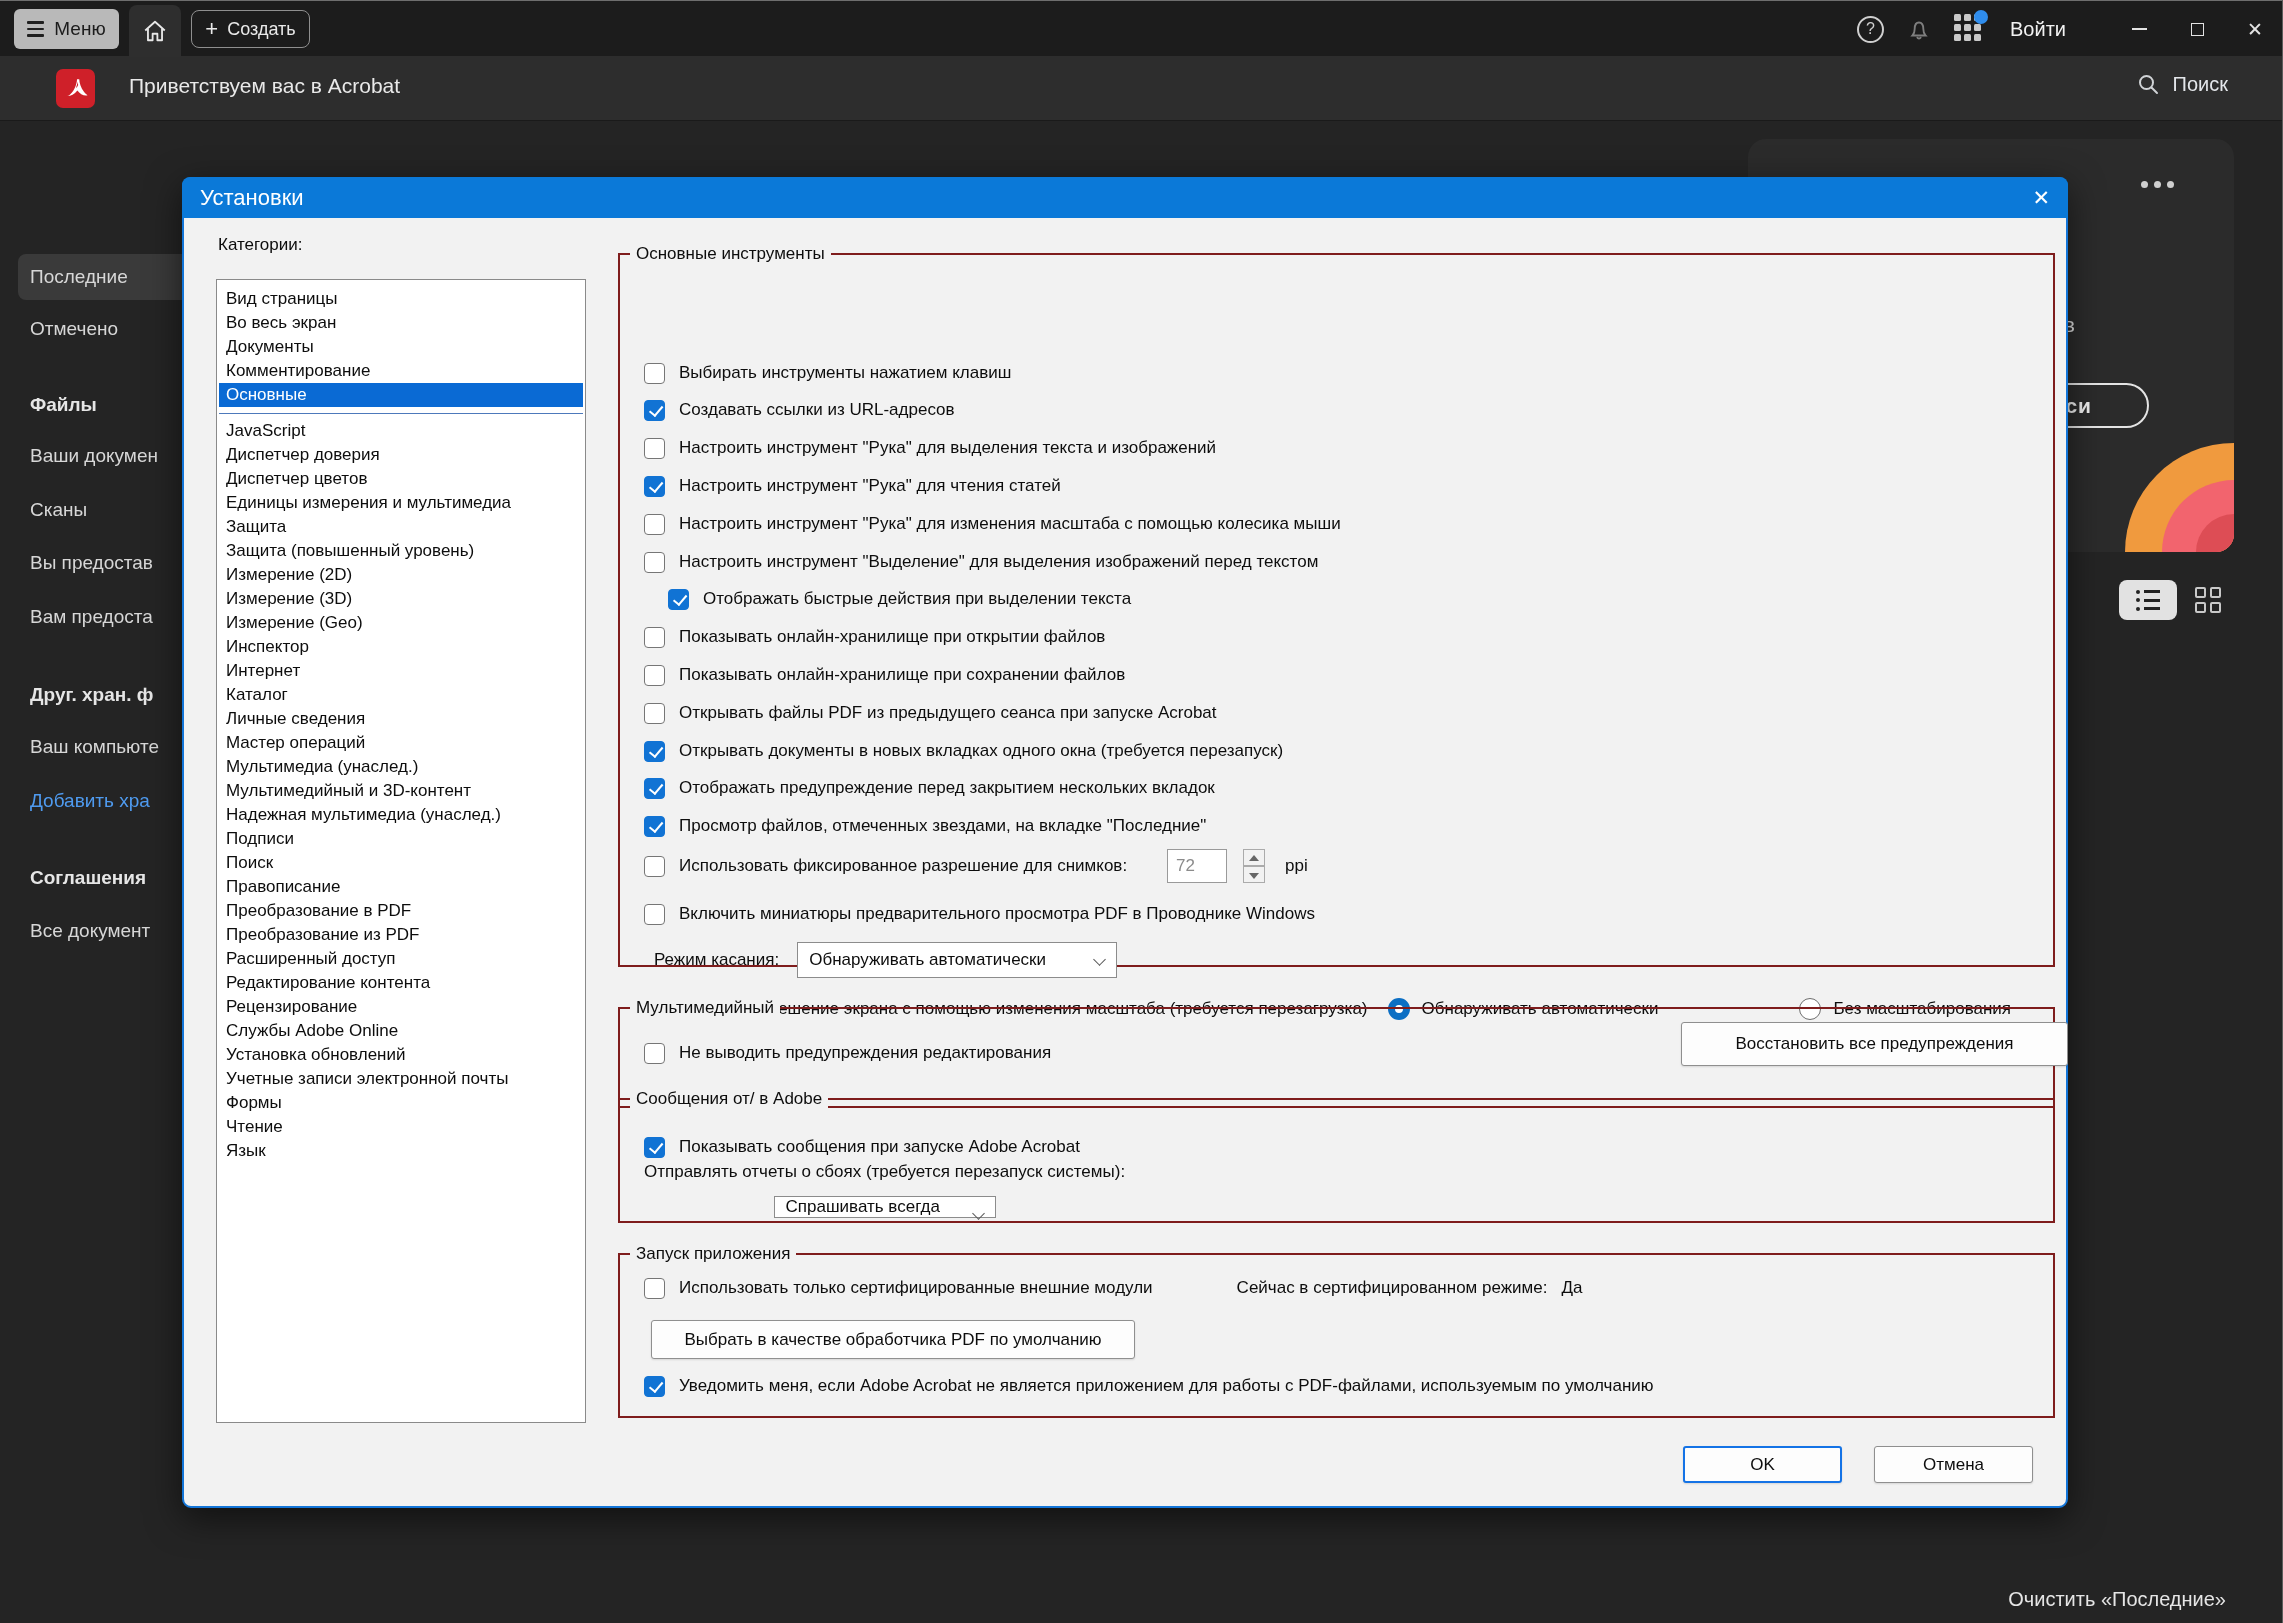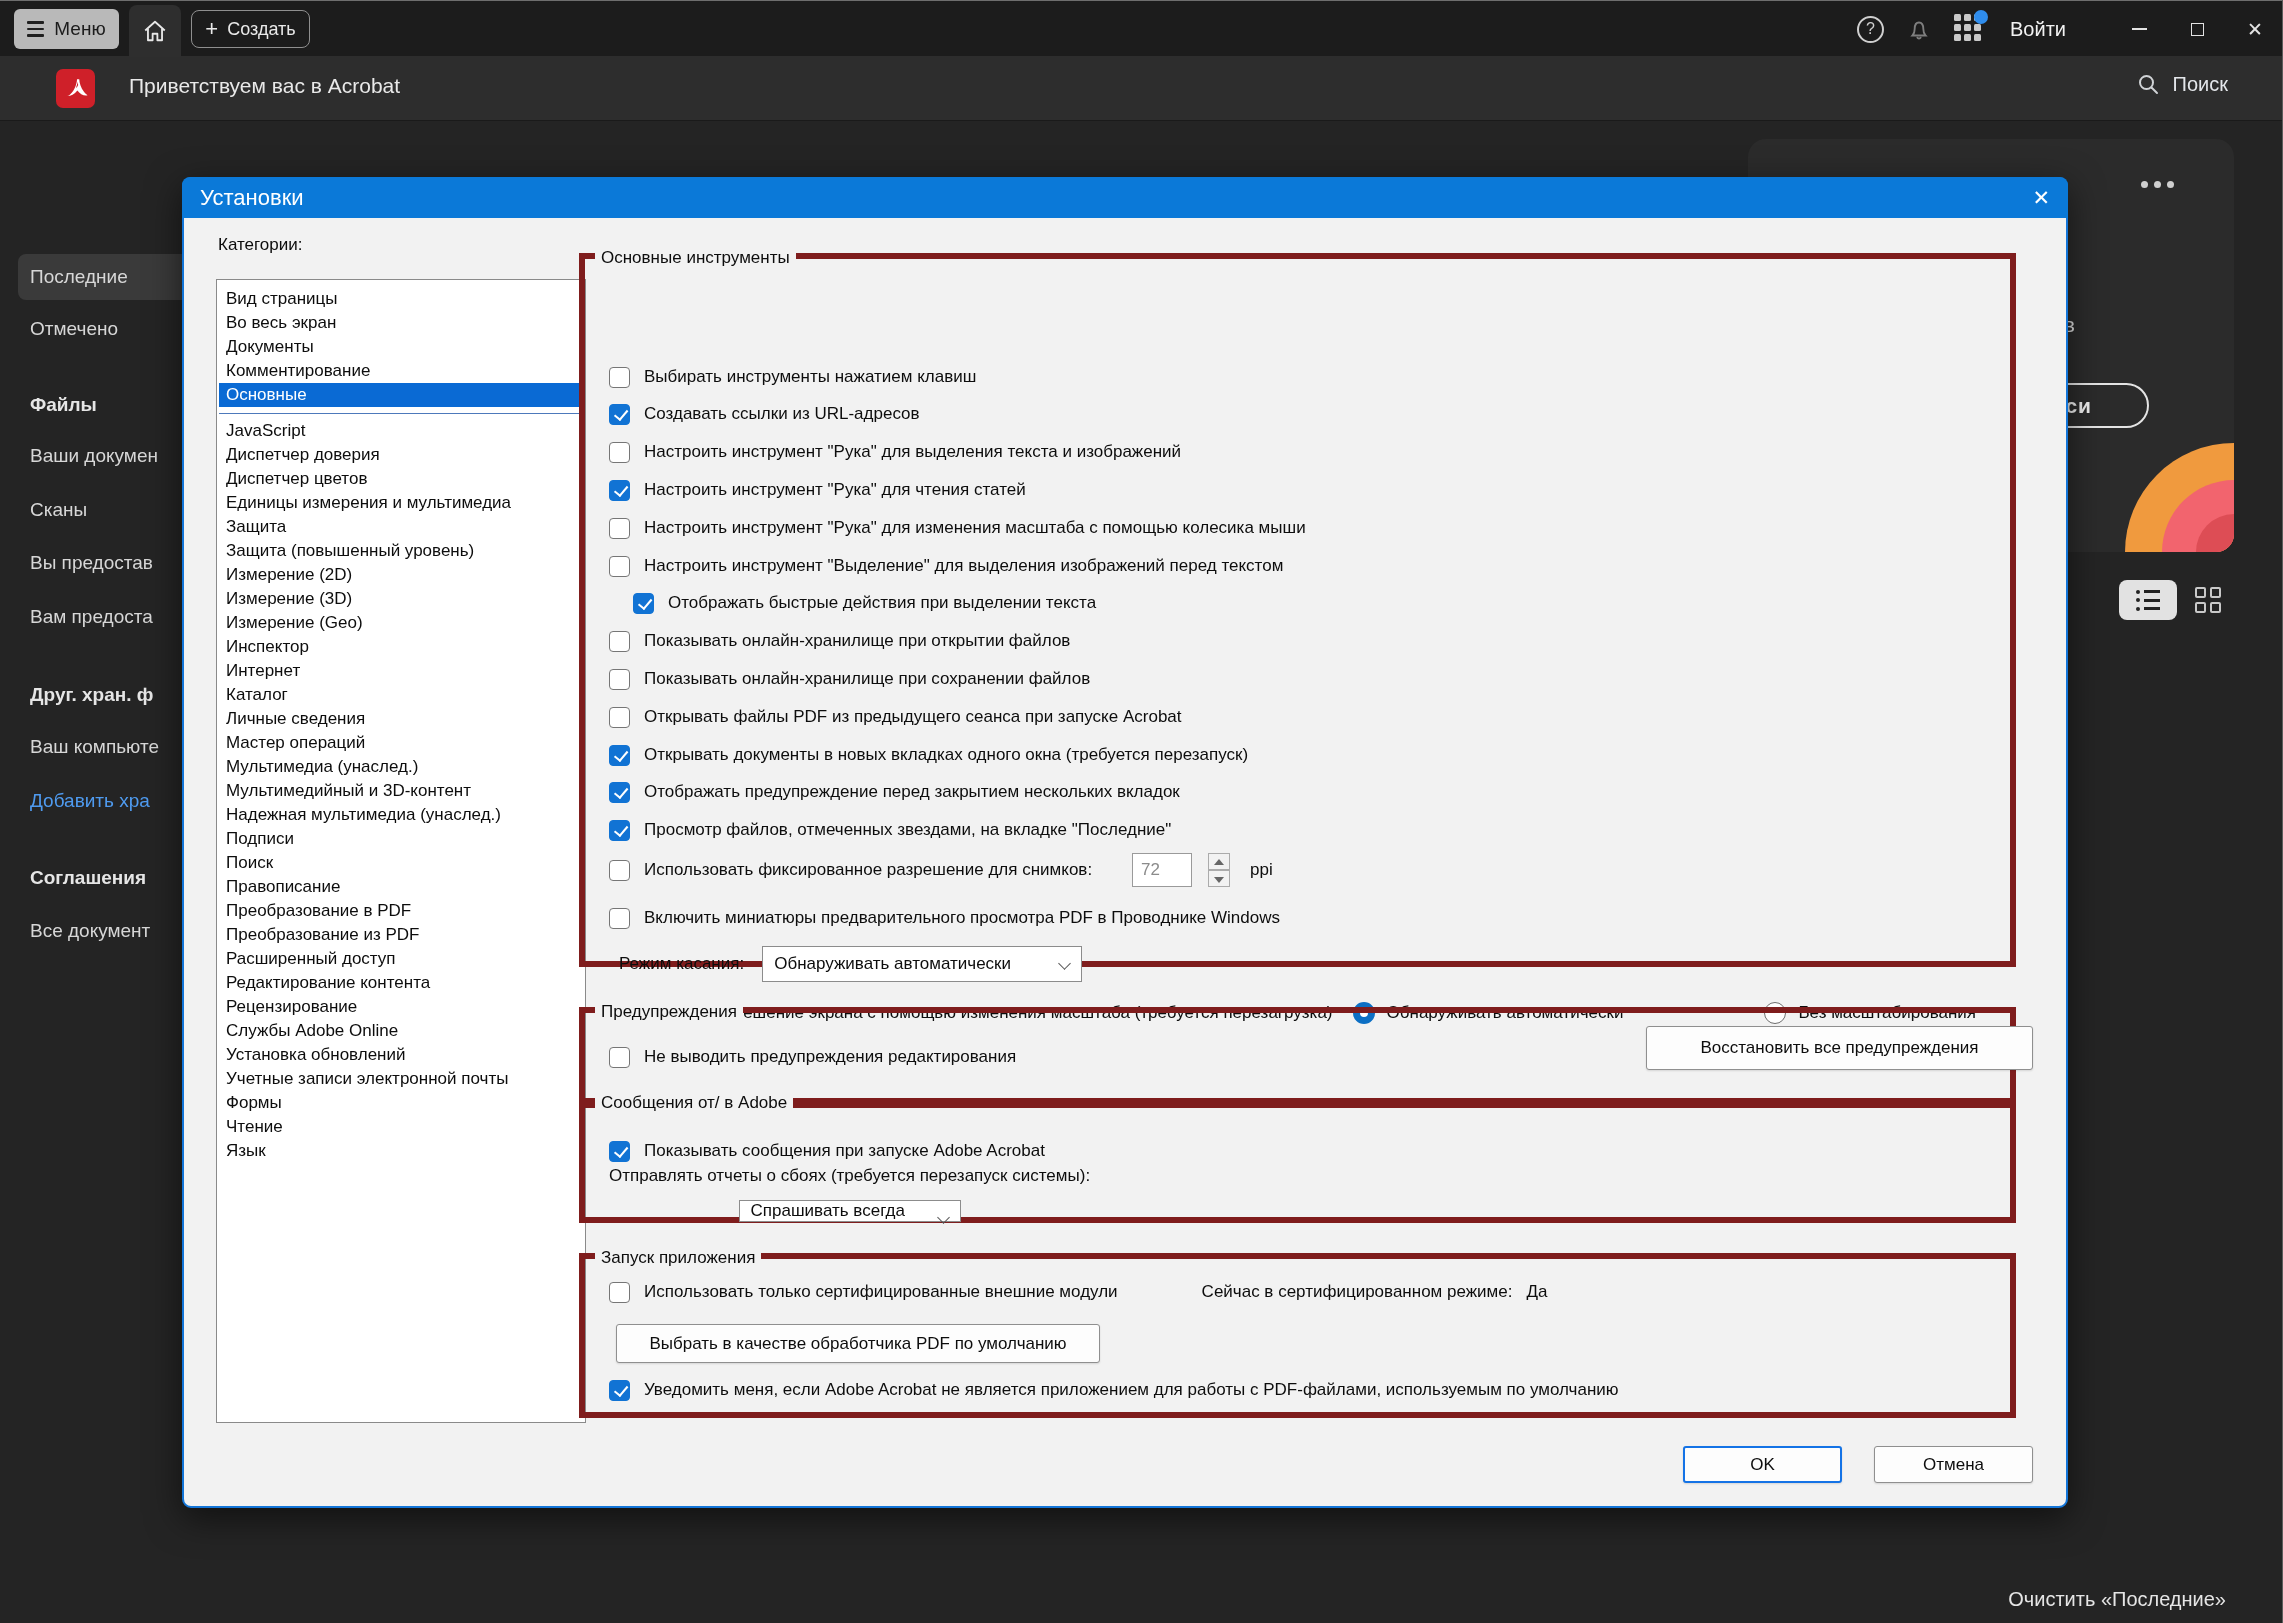--- a/index.html
+++ b/index.html
@@ -69,21 +69,21 @@
   .dlg-close { margin-left:auto; color:#fff; font-size:21px; line-height:1; }
   .dlg-body { position:absolute; left:0; top:0; width:100%; height:100%; font-size:17px; color:#0d0d0d; }
 
   .cat-label { position:absolute; left:34px; top:56px; }
   .listbox { position:absolute; left:32px; top:100px; width:370px; height:1144px; background:#fff; border:1px solid #8a8a8a; padding:7px 2px; overflow:hidden; }
   .listbox .li { height:24px; display:flex; align-items:center; padding-left:7px; white-space:nowrap; }
   .listbox .li.sel { background:#0a6ad4; color:#fff; }
   .listbox .div { height:12px; display:flex; align-items:center; }
   .listbox .div i { width:100%; border-top:1.5px solid #4d79bb; }
 
-  .group { position:absolute; left:395px; width:1437px; border:6px solid #7f1d1d; }
+  .group { position:absolute; left:434px; width:1437px; border:2px solid #7f1d1d; }
   .glabel { position:absolute; top:-11px; left:10px; background:#f2f2f2; padding:0 6px; white-space:nowrap; }
 
   .trow { position:absolute; left:24px; height:38px; display:flex; align-items:center; gap:14px; white-space:nowrap; }
   .cb { position:relative; width:21px; height:21px; border:1.5px solid #767676; border-radius:4px; background:#fff; flex:none; }
   .cb.on { background:#1173d4; border-color:#1173d4; }
   .cb.on::after { content:""; position:absolute; left:6.5px; top:2.5px; width:6px; height:11.4px; border:solid #fff; border-width:0 2.6px 2.6px 0; transform:rotate(40deg); }
   .radio { position:relative; width:22px; height:22px; border-radius:50%; border:1.5px solid #6e6e6e; background:#fff; flex:none; }
   .radio.on { border:7px solid #0c6fc4; }
 
   .ppi-input { width:60px; height:34px; border:1px solid #9a9a9a; background:#fff; color:#8b8b8b; display:flex; align-items:center; padding-left:8px; margin-left:26px; }
@@ -357,21 +357,21 @@
       <div class="scale-row">
         <span>Настройте разрешение экрана с помощью изменения масштаба (требуется перезагрузка)</span>
         <span class="radio on" style="margin-left:8px;"></span>
         <span>Обнаруживать автоматически</span>
         <span class="radio" style="margin-left:129px;"></span>
         <span>Без масштабирования</span>
       </div>
     </div>
 
     <div class="group" style="top:828px; height:101px;">
-      <span class="glabel">Предупреждения</span>
+      <span class="glabel">Мультимедийный</span>
       <div class="trow" style="top:25px;">
         <span class="cb" id="cb-warn"></span>
         <span>Не выводить предупреждения редактирования</span>
       </div>
       <div class="dbtn" style="left:1061px; top:13px; width:387px; height:44px;">
           <span>Восстановить все предупреждения</span>
         </div>
     </div>
 
     <div class="group" style="top:919px; height:125px;">

